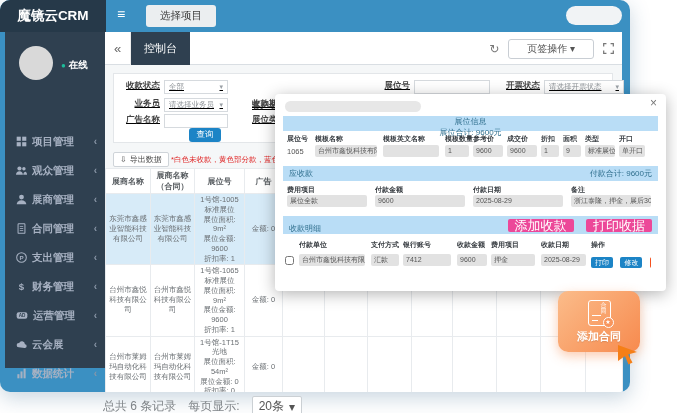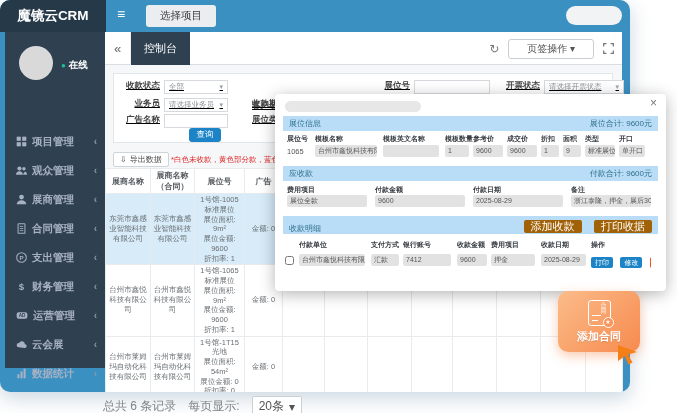--- a/index.html
+++ b/index.html
@@ -74,21 +74,21 @@
   .m-bar { position:absolute; left:8px; right:8px; height:15px; background:#b9ddf6; display:flex; align-items:center;
            justify-content:space-between; padding:0 6px; }
   .m-bar .t { font-size:8px; color:#31708f; }
   .m-bar .tot { font-size:8px; color:#31708f; }
   .m-row { position:absolute; left:12px; right:8px; display:flex; align-items:center; }
   .m-row .c { overflow:hidden; white-space:nowrap; padding-right:3px; }
   .m-h .c { font-size:7px; font-weight:bold; color:#3a3f44; }
   .gbox { background:#e2e2e2; border-radius:2px; height:12px; line-height:12px; padding:0 3px; font-size:7px;
           color:#555; overflow:hidden; white-space:nowrap; display:block; max-width:96%; }
   .plainv { font-size:7.5px; color:#555; }
-  .mbtn { background:#a16207; color:#fff; font-size:11px; height:13px; line-height:13px; padding:0 7px;
+  .mbtn { background:#ec4899; color:#fff; font-size:13px; height:13px; line-height:13px; padding:0 7px;
           border:none; border-radius:2px; cursor:pointer; }
   .abtn { color:#fff; font-size:7px; height:11px; line-height:11px; padding:0 4px; border:none; border-radius:2px;
           cursor:pointer; margin-right:3px; }
   .abtn.blue { background:#1c84c6; }
   .abtn.red { background:#f4511e; }
   .m-row input[type=checkbox] { width:9px; height:9px; }
 
   
   .fab { position:absolute; left:558px; top:291px; width:82px; height:61px; border-radius:10px;
          background:linear-gradient(135deg,#fbbc8a,#f78a4e); box-shadow:0 4px 12px rgba(247,140,80,.45);
@@ -380,21 +380,21 @@
     <span class="ppsel">
         <span>20条</span>
         <span>▾</span>
       </span>
   </div>
 
   <div class="modal">
     <div class="m-pill"></div>
     <div class="m-close">×</div>
 
-    <div class="m-bar" style="top:22px;">
+    <div class="m-bar" style="top:22px;flex-direction:column;">
       <span class="t">展位信息</span>
       <span class="tot">展位合计: 9600元</span>
     </div>
     <div class="m-row m-h" style="top:40px;">
       <span class="c" style="width:28px;">展位号</span>
       <span class="c" style="width:68px;">模板名称</span>
       <span class="c" style="width:62px;">模板英文名称</span>
       <span class="c" style="width:28px;">模板数量</span>
       <span class="c" style="width:34px;">参考价</span>
       <span class="c" style="width:34px;">成交价</span>

